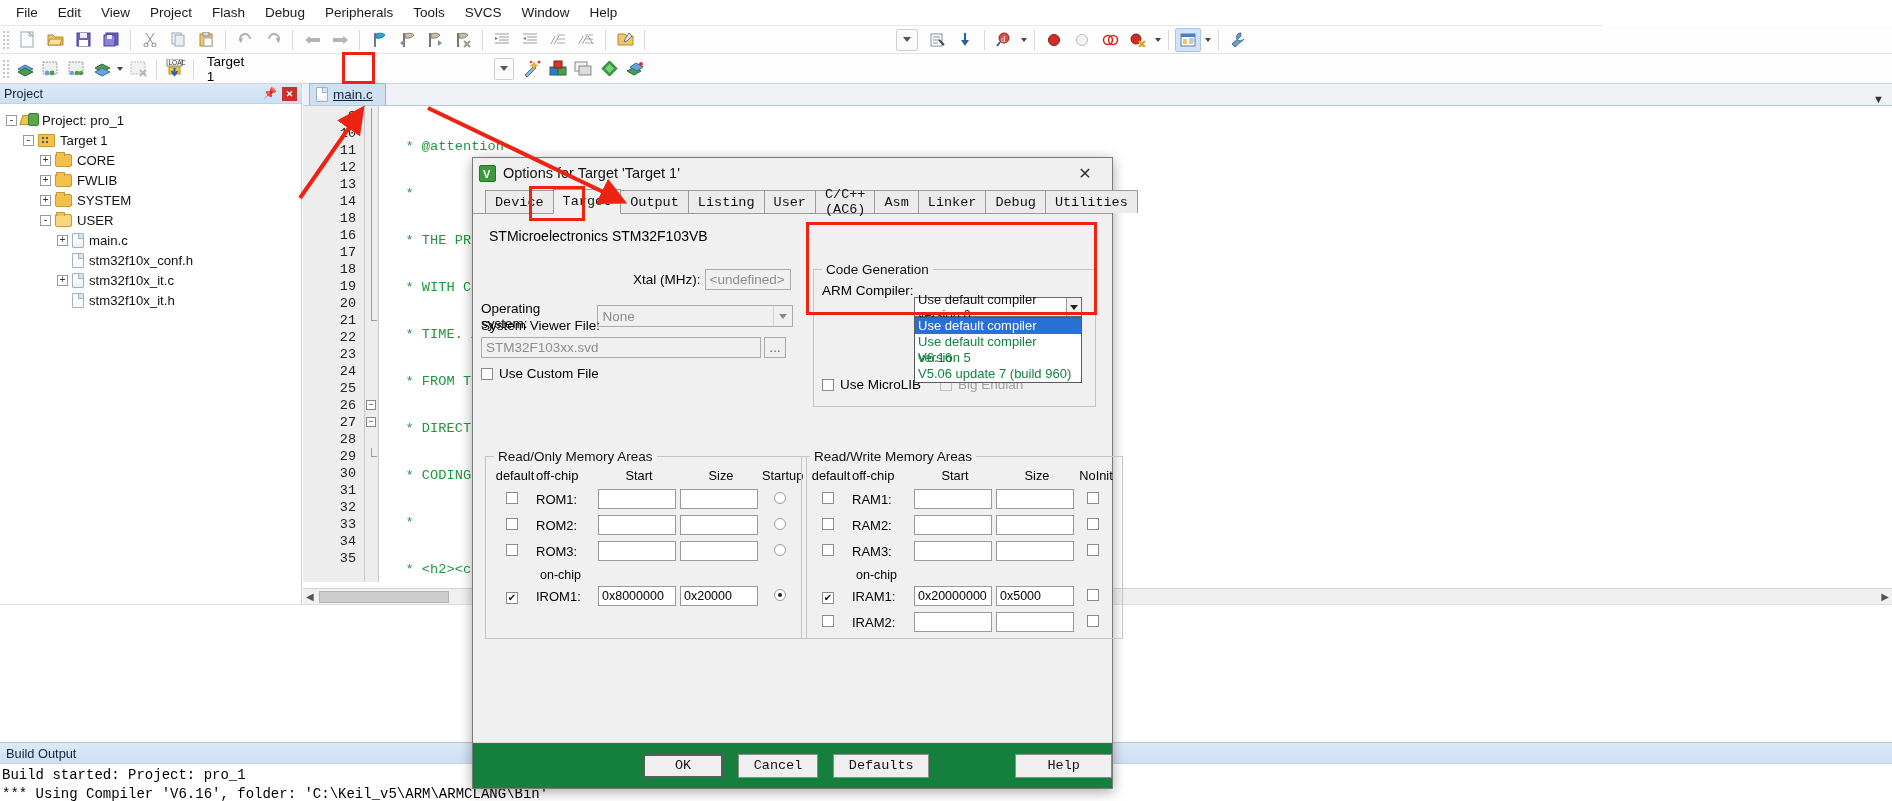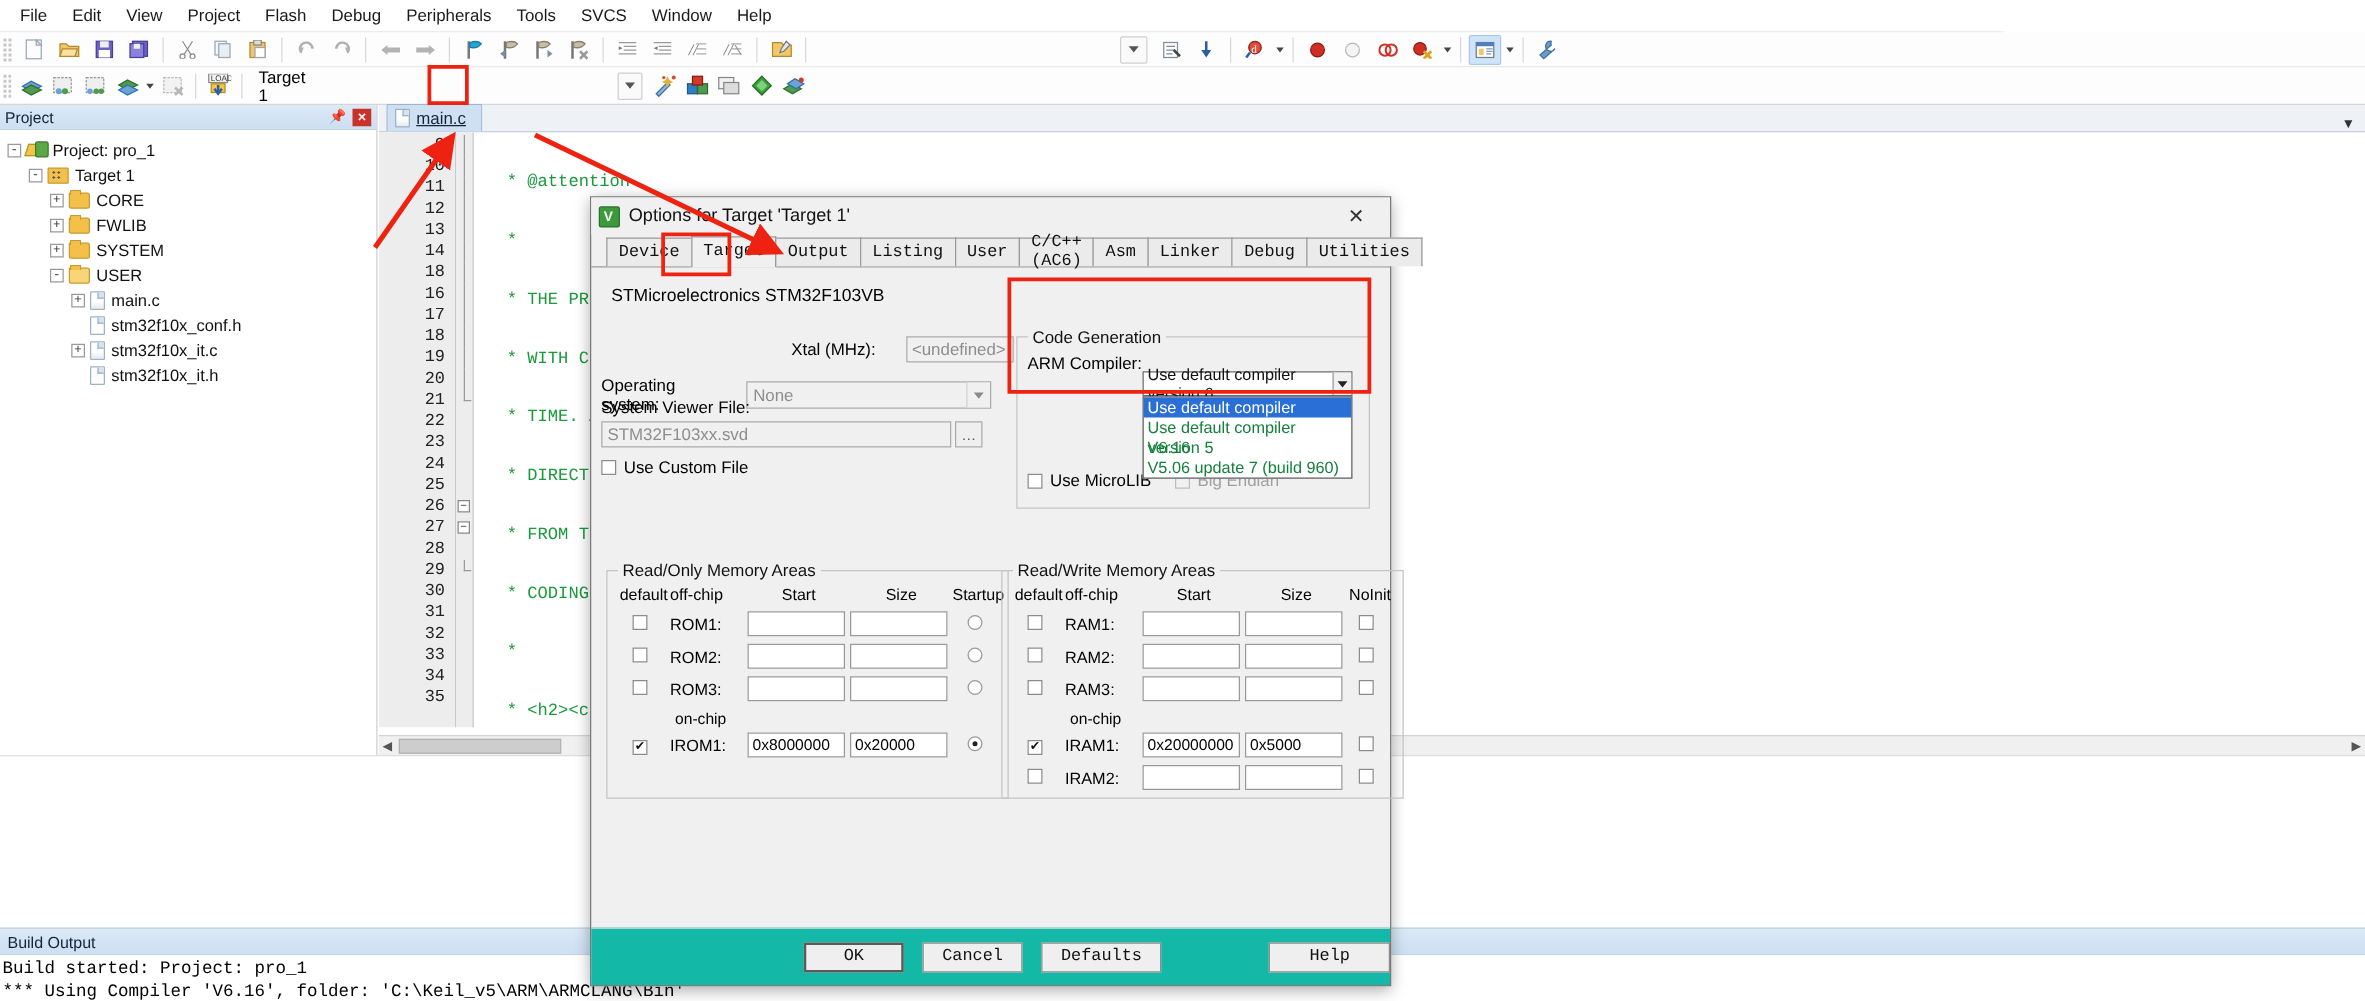--- a/index.html
+++ b/index.html
@@ -195,21 +195,21 @@
   .mem-row{ display:flex; align-items:center; height:26px; }
   .col-def{ width:42px; text-align:center; }
   .col-name{ width:62px; font-size:13px; }
   .col-start{ width:82px; }
   .col-size{ width:82px; }
   .col-last{ width:36px; text-align:center; }
   .mem-input{ width:78px; height:20px; border:1px solid #9a9a9a; background:#fff; font-size:12.5px;
               padding:0 3px; display:flex; align-items:center; font-family:"Liberation Sans",sans-serif;}
   .onchip{ font-size:12.5px; margin:4px 0 1px 46px; }
 
-  #dlg-buttons{ position:absolute; left:0; bottom:0; width:639px; height:46px; background:#14b8a6;
+  #dlg-buttons{ position:absolute; left:0; bottom:0; width:639px; height:46px; background:#15803d;
                 border-top:1px solid #dcdcdc; display:flex; align-items:center; }
   .dbtn{ height:24px; border:1px solid #8c8c8c; background:#efefef;
          font-family:"Liberation Mono", monospace; font-size:13.5px;
          display:flex; align-items:center; justify-content:center; color:#111;}
   .dbtn.def{ border:2px solid #5a5a5a; }
 
   
   #arrows{ position:absolute; left:0; top:0; width:1892px; height:801px; pointer-events:none; z-index:45; }
 </style>
 </head>
@@ -707,22 +707,22 @@
         <div></div>
         <div></div>
         <div></div>
     </div>
     <div id="code">
       <div class="cmt">  * @attention</div>
       <div class="cmt">  *</div>
       <div class="cmt">  * THE PRESENT FIRMWARE WHICH IS FOR GUIDANCE ONLY AIMS AT PROVIDING CUSTOMERS</div>
       <div class="cmt">  * WITH C</div>
       <div class="cmt">  * TIME. A</div>
+      <div class="cmt">  * FROM T</div>
       <div class="cmt">  * DIRECT</div>
-      <div class="cmt">  * FROM T</div>
       <div class="cmt">  * CODING</div>
       <div class="cmt">  *</div>
       <div class="cmt">  * &lt;h2&gt;&lt;c</div>
       
       
       
       
       
       
       
@@ -775,21 +775,21 @@
     <div class="dtab">Debug</div>
     <div class="dtab">Utilities</div>
   </div>
 
   <div id="dlg-body">
 
     <div class="dev-name">STMicroelectronics STM32F103VB</div>
 
     <div class="row" style="position:absolute; left:160px; top:46px;">
       <span class="lbl">Xtal (MHz):</span>
-      <span class="tfield" style="width:86px;margin-left:24px;">&lt;undefined&gt;</span>
+      <span class="tfield" style="width:86px;margin-left:4px;">&lt;undefined&gt;</span>
     </div>
 
     <div class="row" style="position:absolute; left:8px; top:78px; width:312px;">
       <span class="lbl">Operating system:</span>
       <span class="combo" style="width:200px;margin-left:8px;">
         <span>None</span>
         <span class="arrowbox"></span>
       </span>
     </div>
 

